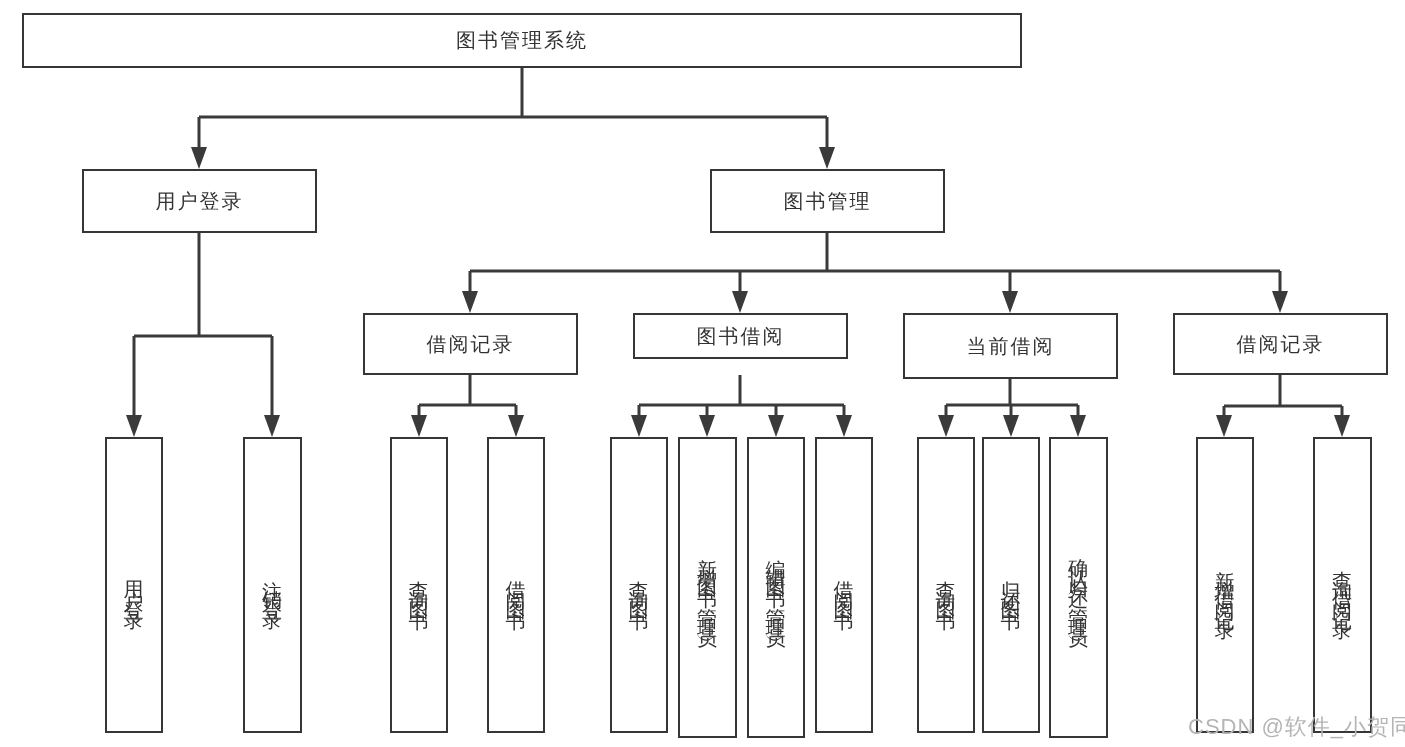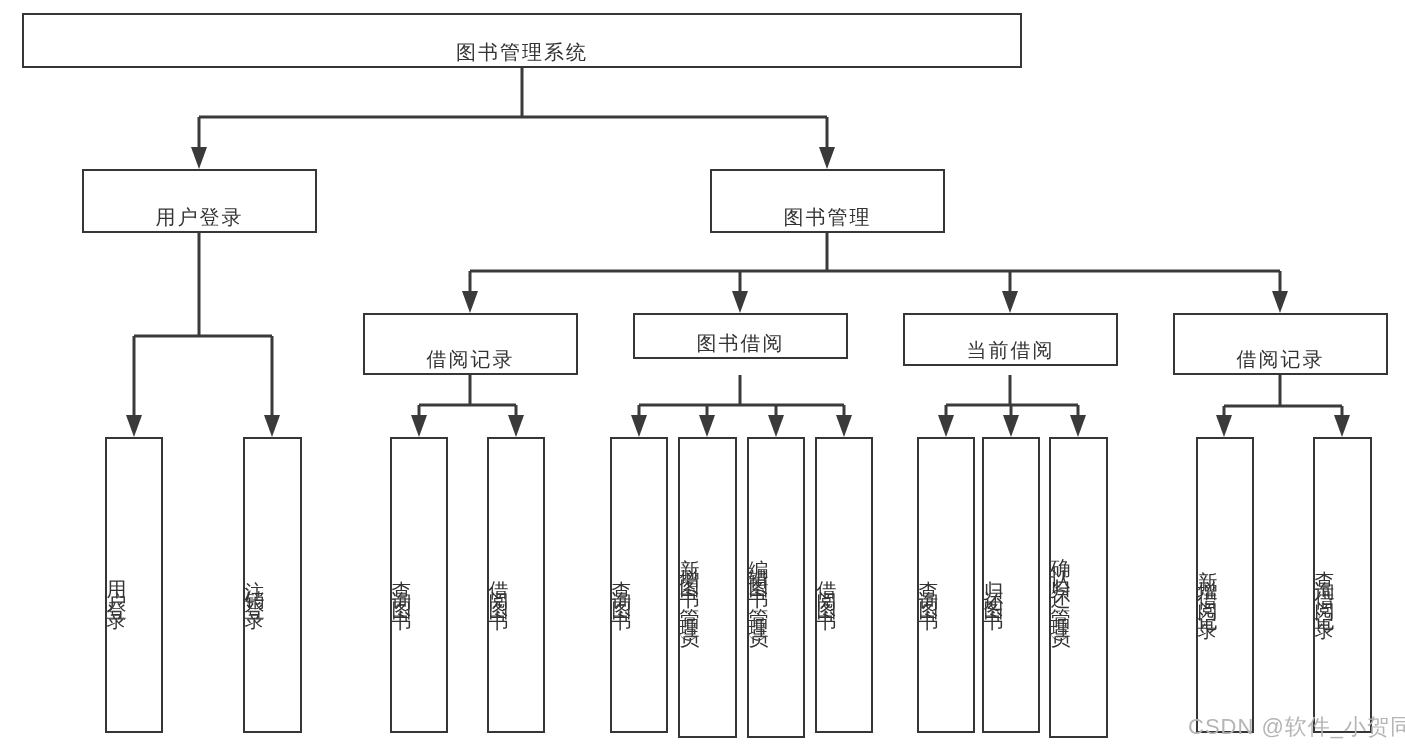--- a/index.html
+++ b/index.html
@@ -3,21 +3,21 @@
 <meta charset="utf-8">
 <style>
   html,body{margin:0;padding:0;}
   body{
     width:1405px;height:747px;position:relative;background:#ffffff;
     font-family:"Liberation Sans", sans-serif;color:#333333;overflow:hidden;
   }
   .connector-svg{position:absolute;left:0;top:0;z-index:0;}
   .box{
     position:absolute;background:#ffffff;border:2px solid #363636;
-    box-sizing:border-box;display:flex;align-items:flex-end;justify-content:center;
+    box-sizing:border-box;display:flex;align-items:center;justify-content:center;
     z-index:1;color:#333333;
   }
   .hbox{font-size:20px;letter-spacing:2px;white-space:nowrap;}
   .vbox{
     writing-mode:vertical-rl;text-orientation:mixed;
     font-size:20px;letter-spacing:10px;line-height:1;
   }
   .watermark{
     position:absolute;left:1188px;top:712px;z-index:2;
     font-size:22px;color:#b5b5b5;white-space:nowrap;letter-spacing:1px;
@@ -67,21 +67,21 @@
 <div class="box hbox" style="left:710px;top:169px;width:235px;height:64px">
   <span>图书管理</span>
 </div>
 
 <div class="box hbox" style="left:363px;top:313px;width:215px;height:62px">
   <span>借阅记录</span>
 </div>
 <div class="box hbox" style="left:633px;top:313px;width:215px;height:46px">
   <span>图书借阅</span>
 </div>
-<div class="box hbox" style="left:903px;top:313px;width:215px;height:53px">
+<div class="box hbox" style="left:903px;top:313px;width:215px;height:66px">
   <span>当前借阅</span>
 </div>
 <div class="box hbox" style="left:1173px;top:313px;width:215px;height:62px">
   <span>借阅记录</span>
 </div>
 
 <div class="box vbox" style="left:105px;top:437px;width:58px;height:296px">
   <span>用户登录</span>
 </div>
 <div class="box vbox" style="left:243px;top:437px;width:59px;height:296px">

